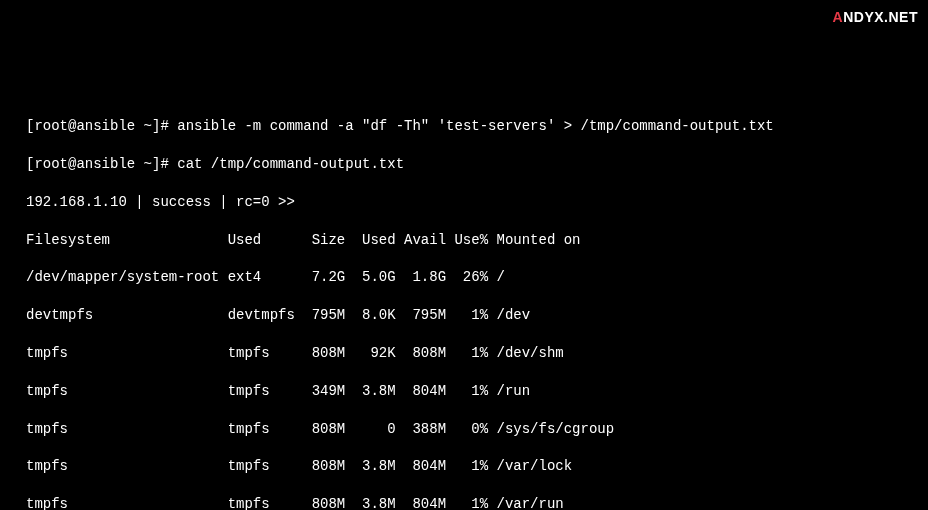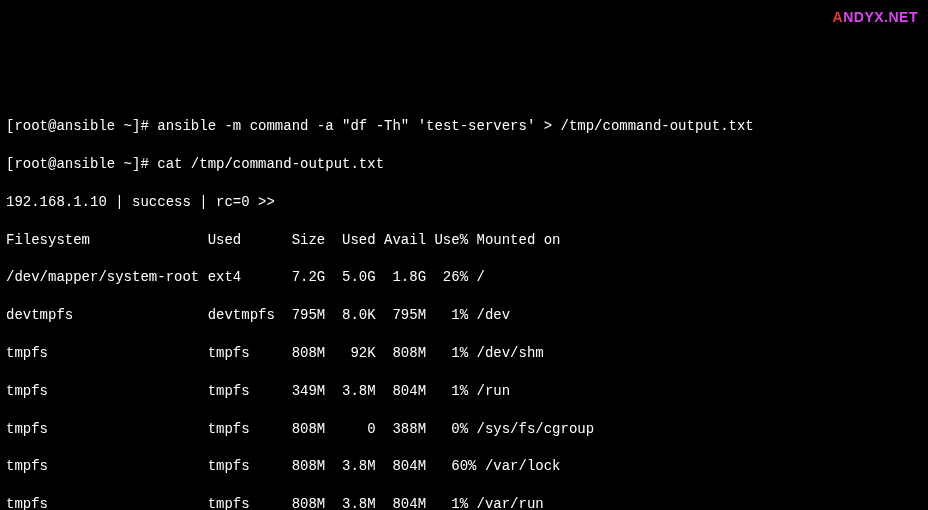--- a/index.html
+++ b/index.html
@@ -23,41 +23,41 @@
     .watermark {
       position: absolute;
       top: 8px;
       right: 10px;
       font-family: Arial, sans-serif;
       font-weight: bold;
       font-size: 14px;
       letter-spacing: 0.5px;
     }
     .watermark .a { color: #e63946; }
-    .watermark .rest { color: #d946ef; }
+    .watermark .rest { color: #ffffff; }
     .prompt-cmd { color: #fff; }
-    .line { display: block; }
+    .line { display: block; margin-left: 20px; }
   </style>
 </head>
 <body>
 
 
 
 <div class="watermark"><span class="a">A</span><span class="rest">NDYX.NET</span></div>
 
 <span class="line"><span>[root@ansible ~]# </span><span class="prompt-cmd">ansible -m command -a "df -Th" 'test-servers' &gt; /tmp/command-output.txt</span></span>
 <span class="line"><span>[root@ansible ~]# </span><span class="prompt-cmd">cat /tmp/command-output.txt</span></span>
 <span class="line">192.168.1.10 | success | rc=0 &gt;&gt;</span>
 <span class="line">Filesystem              Used      Size  Used Avail Use% Mounted on</span>
 <span class="line">/dev/mapper/system-root ext4      7.2G  5.0G  1.8G  26% /</span>
 <span class="line">devtmpfs                devtmpfs  795M  8.0K  795M   1% /dev</span>
 <span class="line">tmpfs                   tmpfs     808M   92K  808M   1% /dev/shm</span>
 <span class="line">tmpfs                   tmpfs     349M  3.8M  804M   1% /run</span>
 <span class="line">tmpfs                   tmpfs     808M     0  388M   0% /sys/fs/cgroup</span>
-<span class="line">tmpfs                   tmpfs     808M  3.8M  804M   60% /var/lock</span>
+<span class="line">tmpfs                   tmpfs     808M  3.8M  804M   1% /var/lock</span>
 <span class="line">tmpfs                   tmpfs     808M  3.8M  804M   1% /var/run</span>
 
 
 
 
 
 
 
 
 

